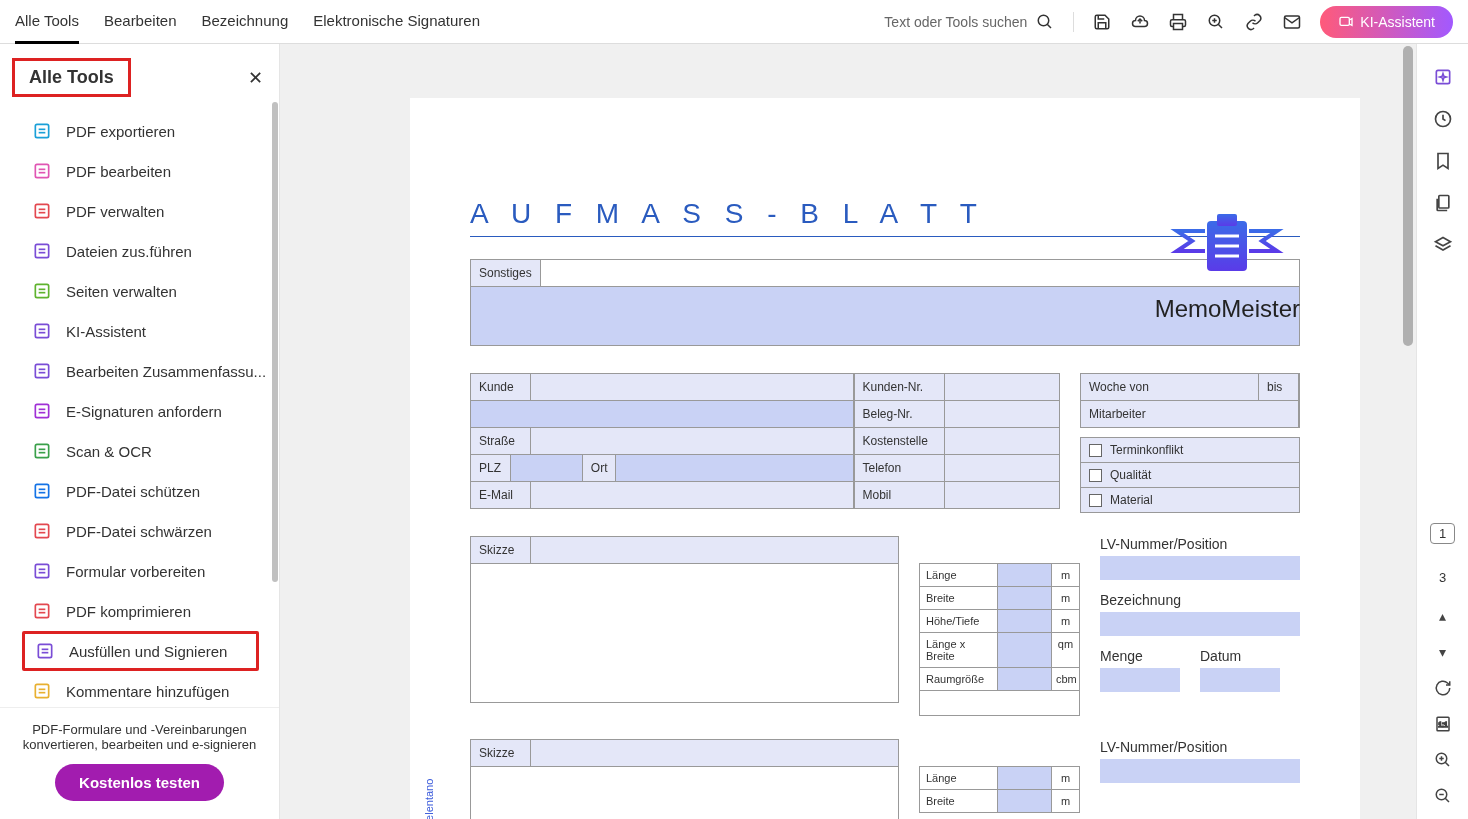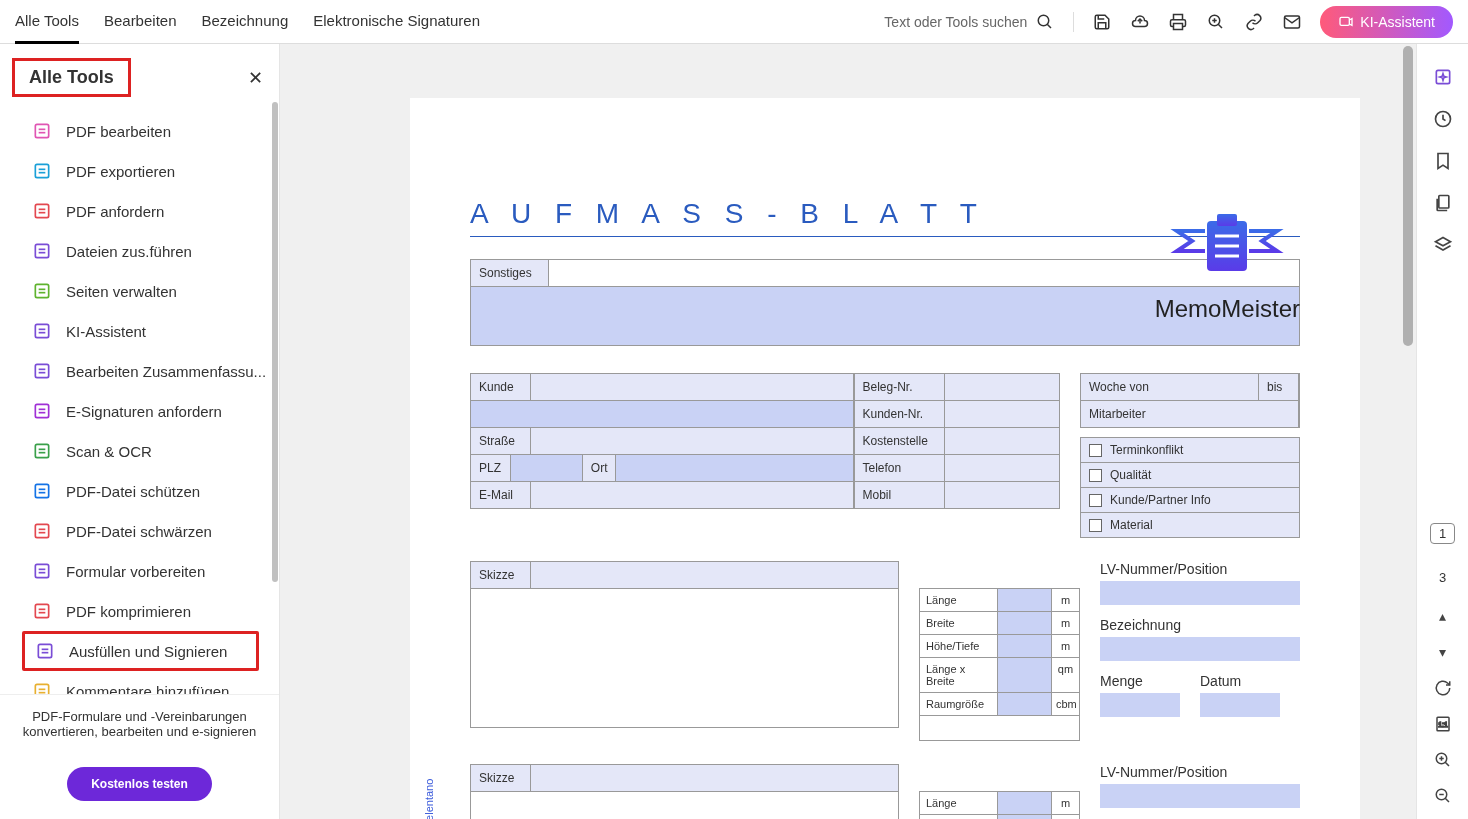--- a/index.html
+++ b/index.html
@@ -22,21 +22,21 @@
   
   .sidebar { width: 280px; border-right: 1px solid #e5e5e5; display: flex; flex-direction: column; position: relative; }
   .sidebar-header { display: flex; align-items: center; padding: 14px 12px 10px 12px; }
   .sidebar-title-box { border: 3px solid #d22; padding: 6px 14px; font-size: 18px; font-weight: 700; }
   .sidebar-close { margin-left: auto; font-size: 18px; cursor: pointer; margin-right: 4px; }
   .sidebar-list { flex: 1; overflow-y: auto; padding: 4px 0; }
   .sidebar-item { display: flex; align-items: center; gap: 14px; padding: 10px 14px 10px 32px; font-size: 15px; cursor: pointer; white-space: nowrap; overflow: hidden; text-overflow: ellipsis; }
   .sidebar-item.highlighted { border: 3px solid #d22; margin: 0 20px 0 22px; padding: 7px 10px; border-radius: 2px; }
   .sidebar-icon { width: 20px; height: 20px; flex-shrink: 0; }
   .sidebar-footer { padding: 14px 20px 18px 20px; text-align: center; font-size: 13px; color: #333; border-top: 1px solid #eee; }
-  .trial-btn { background: #6d28d9; color: #fff; border: none; border-radius: 20px; padding: 10px 24px; font-size: 12px; font-weight: 600; margin-top: 28px; cursor: pointer; }
+  .trial-btn { background: #a21caf; color: #fff; border: none; border-radius: 20px; padding: 10px 24px; font-size: 15px; font-weight: 600; margin-top: 12px; cursor: pointer; }
   .sidebar-scroll-track { position: absolute; right: 0; top: 54px; bottom: 0; width: 8px; }
   .sidebar-scroll-thumb { width: 6px; background: #c0c0c0; border-radius: 3px; margin-left: 1px; height: 480px; margin-top: 4px; }
   
   
   .vtools { position: absolute; left: 300px; top: 58px; width: 40px; background: #fff; border: 1px solid #ccc; border-radius: 6px; display: flex; flex-direction: column; gap: 14px; padding: 6px 4px; box-shadow: 0 1px 3px rgba(0,0,0,0.1); }
   .vtool { width: 32px; height: 32px; display: flex; align-items: center; justify-content: center; border-radius: 4px; cursor: pointer; }
   .vtool.active { background: #1473e6; color: #fff; }
   
   
   .doc-area { flex: 1; background: #f0f0f0; position: relative; overflow: hidden; }
@@ -157,42 +157,42 @@
 
 <div class="main">
 
   <div class="sidebar">
     <div class="sidebar-header">
       <div class="sidebar-title-box">Alle Tools</div>
       <div class="sidebar-close">✕</div>
     </div>
     <div class="sidebar-list" id="sidebar-list">
         <div class="sidebar-item">
+          <span class="sidebar-icon"><svg width="20" height="20" viewBox="0 0 24 24" fill="none" stroke="#1aa0d8" stroke-width="2">
+              <rect x="4" y="4" width="16" height="16" rx="2"></rect>
+              <line x1="8" y1="10" x2="16" y2="10"></line>
+              <line x1="8" y1="14" x2="16" y2="14"></line>
+            </svg></span>
+          <span>PDF exportieren</span>
+        </div>
+        <div class="sidebar-item">
           <span class="sidebar-icon"><svg width="20" height="20" viewBox="0 0 24 24" fill="none" stroke="#e055b3" stroke-width="2">
               <rect x="4" y="4" width="16" height="16" rx="2"></rect>
               <line x1="8" y1="10" x2="16" y2="10"></line>
               <line x1="8" y1="14" x2="16" y2="14"></line>
             </svg></span>
           <span>PDF bearbeiten</span>
         </div>
         <div class="sidebar-item">
-          <span class="sidebar-icon"><svg width="20" height="20" viewBox="0 0 24 24" fill="none" stroke="#1aa0d8" stroke-width="2">
-              <rect x="4" y="4" width="16" height="16" rx="2"></rect>
-              <line x1="8" y1="10" x2="16" y2="10"></line>
-              <line x1="8" y1="14" x2="16" y2="14"></line>
-            </svg></span>
-          <span>PDF exportieren</span>
-        </div>
-        <div class="sidebar-item">
           <span class="sidebar-icon"><svg width="20" height="20" viewBox="0 0 24 24" fill="none" stroke="#e34850" stroke-width="2">
               <rect x="4" y="4" width="16" height="16" rx="2"></rect>
               <line x1="8" y1="10" x2="16" y2="10"></line>
               <line x1="8" y1="14" x2="16" y2="14"></line>
             </svg></span>
-          <span>PDF anfordern</span>
+          <span>PDF verwalten</span>
         </div>
         <div class="sidebar-item">
           <span class="sidebar-icon"><svg width="20" height="20" viewBox="0 0 24 24" fill="none" stroke="#7a4dd6" stroke-width="2">
               <rect x="4" y="4" width="16" height="16" rx="2"></rect>
               <line x1="8" y1="10" x2="16" y2="10"></line>
               <line x1="8" y1="14" x2="16" y2="14"></line>
             </svg></span>
           <span>Dateien zus.führen</span>
         </div>
         <div class="sidebar-item">
@@ -346,21 +346,21 @@
           <line x1="58" y1="40" x2="82" y2="40" stroke="#fff" stroke-width="3"></line>
           <line x1="58" y1="50" x2="82" y2="50" stroke="#fff" stroke-width="3"></line>
           <path d="M48 25 L20 25 L35 35 L20 45 L48 45" fill="none" stroke="url(#g1)" stroke-width="4"></path>
           <path d="M92 25 L120 25 L105 35 L120 45 L92 45" fill="none" stroke="url(#g1)" stroke-width="4"></path>
         </svg>
         <div class="memo-logo-text">MemoMeister</div>
       </div>
 
       <div style="margin-top:22px;">
         <div class="form-row">
-            <div class="form-label" style="width:78px">Sonstiges</div>
+            <div class="form-label" style="width:70px">Sonstiges</div>
           </div>
         <div class="form-row">
             <div class="form-input big-input"></div>
           </div>
       </div>
 
       <div class="form-block">
         <div class="form-left">
           <div class="two-col">
             <div>
@@ -381,25 +381,25 @@
                   <div class="form-label" style="border-left:1px solid #999">Ort</div>
                   <div class="form-input"></div>
                 </div>
               <div class="form-row">
                   <div class="form-label" style="width:60px">E-Mail</div>
                   <div class="form-input" style="background:#e4e7f8"></div>
                 </div>
             </div>
             <div>
               <div class="form-row">
+                  <div class="form-label" style="width:90px">Kunden-Nr.</div>
+                  <div class="form-input" style="background:#e4e7f8"></div>
+                </div>
+              <div class="form-row">
                   <div class="form-label" style="width:90px">Beleg-Nr.</div>
-                  <div class="form-input" style="background:#e4e7f8"></div>
-                </div>
-              <div class="form-row">
-                  <div class="form-label" style="width:90px">Kunden-Nr.</div>
                   <div class="form-input" style="background:#e4e7f8"></div>
                 </div>
               <div class="form-row">
                   <div class="form-label" style="width:90px">Kostenstelle</div>
                   <div class="form-input" style="background:#e4e7f8"></div>
                 </div>
               <div class="form-row">
                   <div class="form-label" style="width:90px">Telefon</div>
                   <div class="form-input" style="background:#e4e7f8"></div>
                 </div>
@@ -419,24 +419,20 @@
               <div class="form-label" style="flex:1">Mitarbeiter</div>
             </div>
           <div style="height:10px"></div>
           <div class="check-row">
               <div class="check-box"></div>
               <span>Terminkonflikt</span>
             </div>
           <div class="check-row">
               <div class="check-box"></div>
               <span>Qualität</span>
-            </div>
-          <div class="check-row">
-              <div class="check-box"></div>
-              <span>Kunde/Partner Info</span>
             </div>
           <div class="check-row">
               <div class="check-box"></div>
               <span>Material</span>
             </div>
         </div>
       </div>
 
       <div class="skizze-block">
         <div class="skizze-left">

